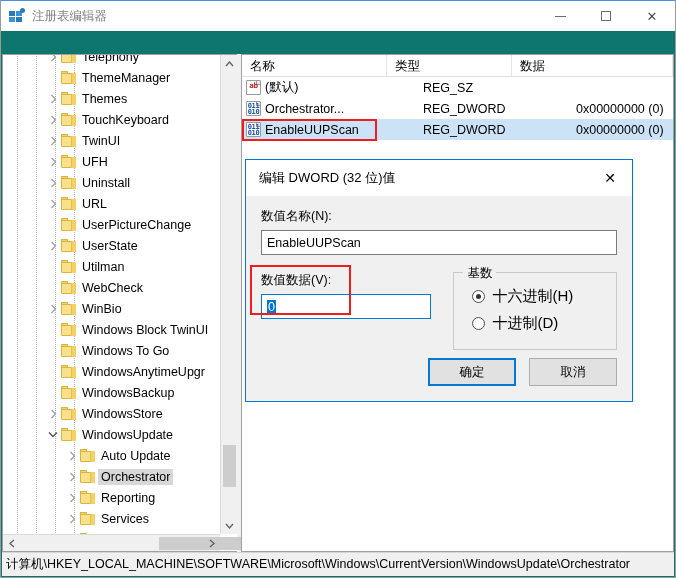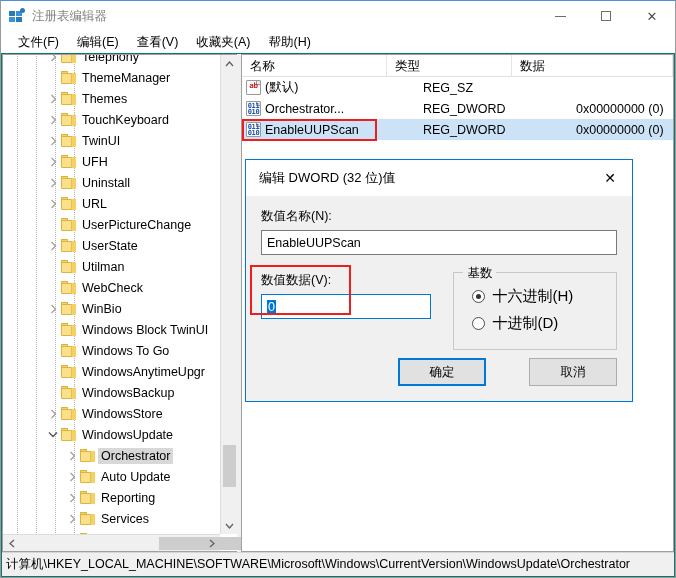--- a/index.html
+++ b/index.html
@@ -107,21 +107,21 @@
   #value-row { display:flex; }
   #value-col { width:172px; }
   #value-input { width:100%; border:1px solid #0078d7; }
   #value-input .selected { background:#0078d7; color:#fff; padding:0 1px; }
   #base-group { margin-left:22px; width:165px; border:1px solid #c8c8c8; padding:10px 0 12px 0; position:relative; }
   #base-legend { position:absolute; top:-8px; left:9px; background:#f0f0f0; padding:0 4px; font-size:12.5px; }
   .radio-row { display:flex; align-items:center; padding:4px 0 4px 18px; font-size:15px; }
   .rd { width:13px; height:13px; border-radius:50%; border:1px solid #4d4d4d; background:#fff; margin-right:7px; position:relative; flex:none; }
   .rd.on::after { content:""; position:absolute; left:3px; top:3px; width:5px; height:5px; border-radius:50%; background:#333; }
   #dlg-buttons { position:absolute; right:15px; bottom:17px; display:flex; gap:13px; }
-  .dbtn { width:88px; height:28px; background:#e1e1e1; border:1px solid #adadad; display:flex; align-items:center; justify-content:center; font-size:12.5px;margin-left:30px; }
+  .dbtn { width:88px; height:28px; background:#e1e1e1; border:1px solid #adadad; display:flex; align-items:center; justify-content:center; font-size:12.5px; }
   .dbtn.primary { border:2px solid #0078d7; }
 </style>
 </head>
 <body>
 
 <div id="window">
 
   <div id="titlebar">
     <div id="app-icon">
       <span class="sq s1"></span>
@@ -135,27 +135,20 @@
         <span class="bar"></span>
       </div>
     <div class="wbtn" id="btn-max">
         <span class="box"></span>
       </div>
     <div class="wbtn" id="btn-close">
         <span class="glyph">✕</span>
       </div>
   </div>
 
-  <div id="menubar">
-    <div class="menu-item">文件(F)</div>
-    <div class="menu-item">编辑(E)</div>
-    <div class="menu-item">查看(V)</div>
-    <div class="menu-item">收藏夹(A)</div>
-    <div class="menu-item">帮助(H)</div>
-  </div>
 
   <div id="content">
 
     <div id="tree-pane">
       <div id="tree-scroll">
         <div id="tree-inner">
             <div class="guide" style="left: 14px;"></div>
             <div class="guide" style="left: 33px;"></div>
             <div class="guide" style="left: 52px;"></div>
             <div class="guide" style="left: 71px;"></div>
@@ -366,45 +359,45 @@
                   <path d="M1 1.5 L5 5.5 L9 1.5" stroke="#555" stroke-width="1.4" fill="none"></path>
                 </svg>
               </span>
               <span class="folder">
                 <i class="tab"></i>
                 <i class="body"></i>
                 <i class="fold"></i>
               </span>
               <span class="tlabel">WindowsUpdate</span>
             </div>
+            <div class="tnode" style="padding-left: 61px;">
+              <span class="exp">
+                <svg width="7" height="10" viewBox="0 0 7 10">
+                  <path d="M1.5 1 L5.5 5 L1.5 9" stroke="#a0a0a0" stroke-width="1.3" fill="none"></path>
+                </svg>
+              </span>
+              <span class="folder">
+                <i class="tab"></i>
+                <i class="body"></i>
+                <i class="fold"></i>
+              </span>
+              <span class="tlabel">Auto Update</span>
+            </div>
             <div class="tnode sel" style="padding-left: 61px;">
               <span class="exp">
                 <svg width="7" height="10" viewBox="0 0 7 10">
                   <path d="M1.5 1 L5.5 5 L1.5 9" stroke="#a0a0a0" stroke-width="1.3" fill="none"></path>
                 </svg>
               </span>
               <span class="folder">
                 <i class="tab"></i>
                 <i class="body"></i>
                 <i class="fold"></i>
               </span>
               <span class="tlabel">Orchestrator</span>
-            </div>
-            <div class="tnode" style="padding-left: 61px;">
-              <span class="exp">
-                <svg width="7" height="10" viewBox="0 0 7 10">
-                  <path d="M1.5 1 L5.5 5 L1.5 9" stroke="#a0a0a0" stroke-width="1.3" fill="none"></path>
-                </svg>
-              </span>
-              <span class="folder">
-                <i class="tab"></i>
-                <i class="body"></i>
-                <i class="fold"></i>
-              </span>
-              <span class="tlabel">Auto Update</span>
             </div>
             <div class="tnode" style="padding-left: 61px;">
               <span class="exp">
                 <svg width="7" height="10" viewBox="0 0 7 10">
                   <path d="M1.5 1 L5.5 5 L1.5 9" stroke="#a0a0a0" stroke-width="1.3" fill="none"></path>
                 </svg>
               </span>
               <span class="folder">
                 <i class="tab"></i>
                 <i class="body"></i>

